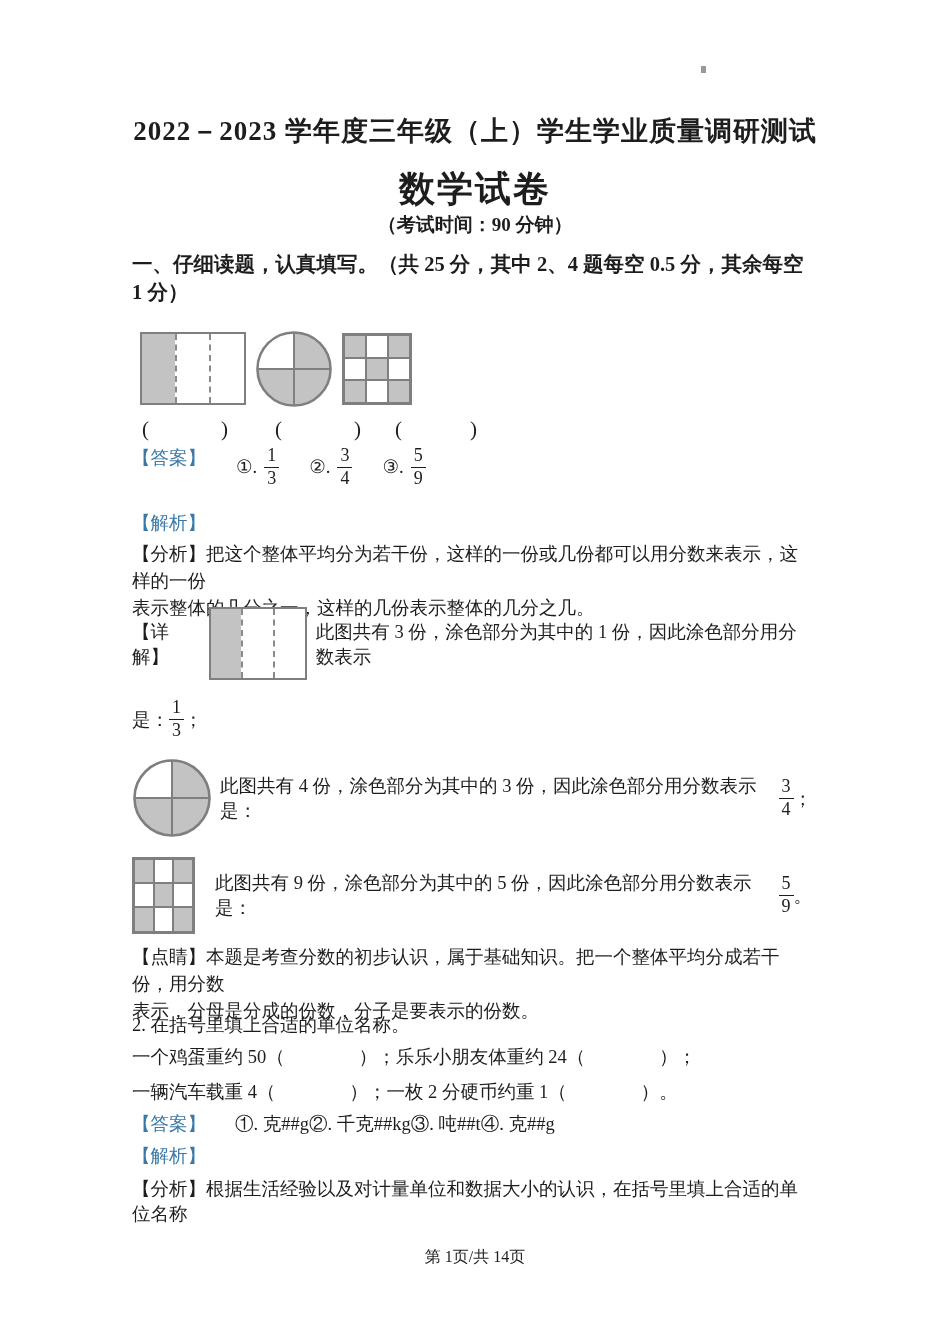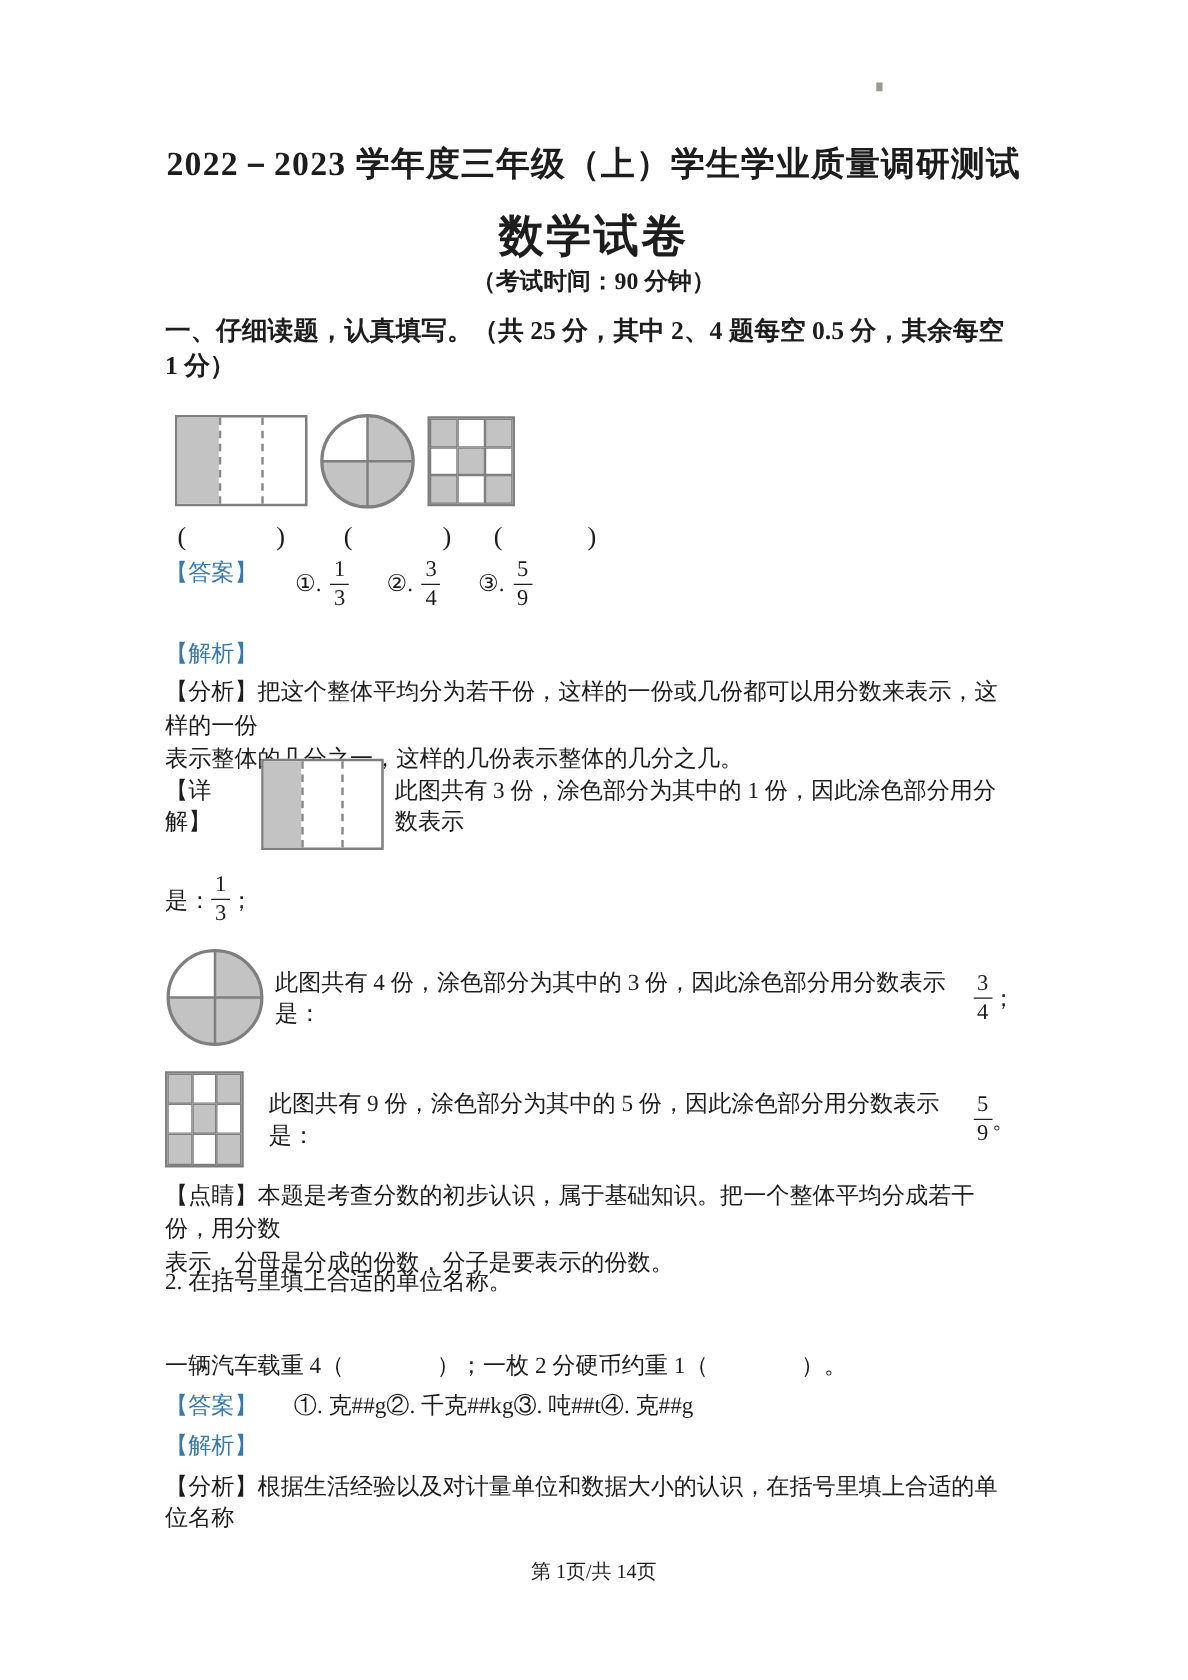--- a/index.html
+++ b/index.html
@@ -226,20 +226,21 @@
       <span>。</span>
     </span>
   </div>
 
   <div class="blk para dianjing">
     <div>【点睛】本题是考查分数的初步认识，属于基础知识。把一个整体平均分成若干份，用分数</div>
     <div>表示，分母是分成的份数，分子是要表示的份数。</div>
   </div>
 
   <div class="blk q2stem">2. 在括号里填上合适的单位名称。</div>
+  <div class="blk q2l1">一个鸡蛋重约 50（　　　　）；乐乐小朋友体重约 24（　　　　）；</div>
   <div class="blk q2l2">一辆汽车载重 4（　　　　）；一枚 2 分硬币约重 1（　　　　）。</div>
 
   <div class="blk ansrow ans2">
     <span class="blue">【答案】</span>
     <span class="items">
       <span>①. 克##g</span>
       <span>②. 千克##kg</span>
       <span>③. 吨##t</span>
       <span>④. 克##g</span>
     </span>

